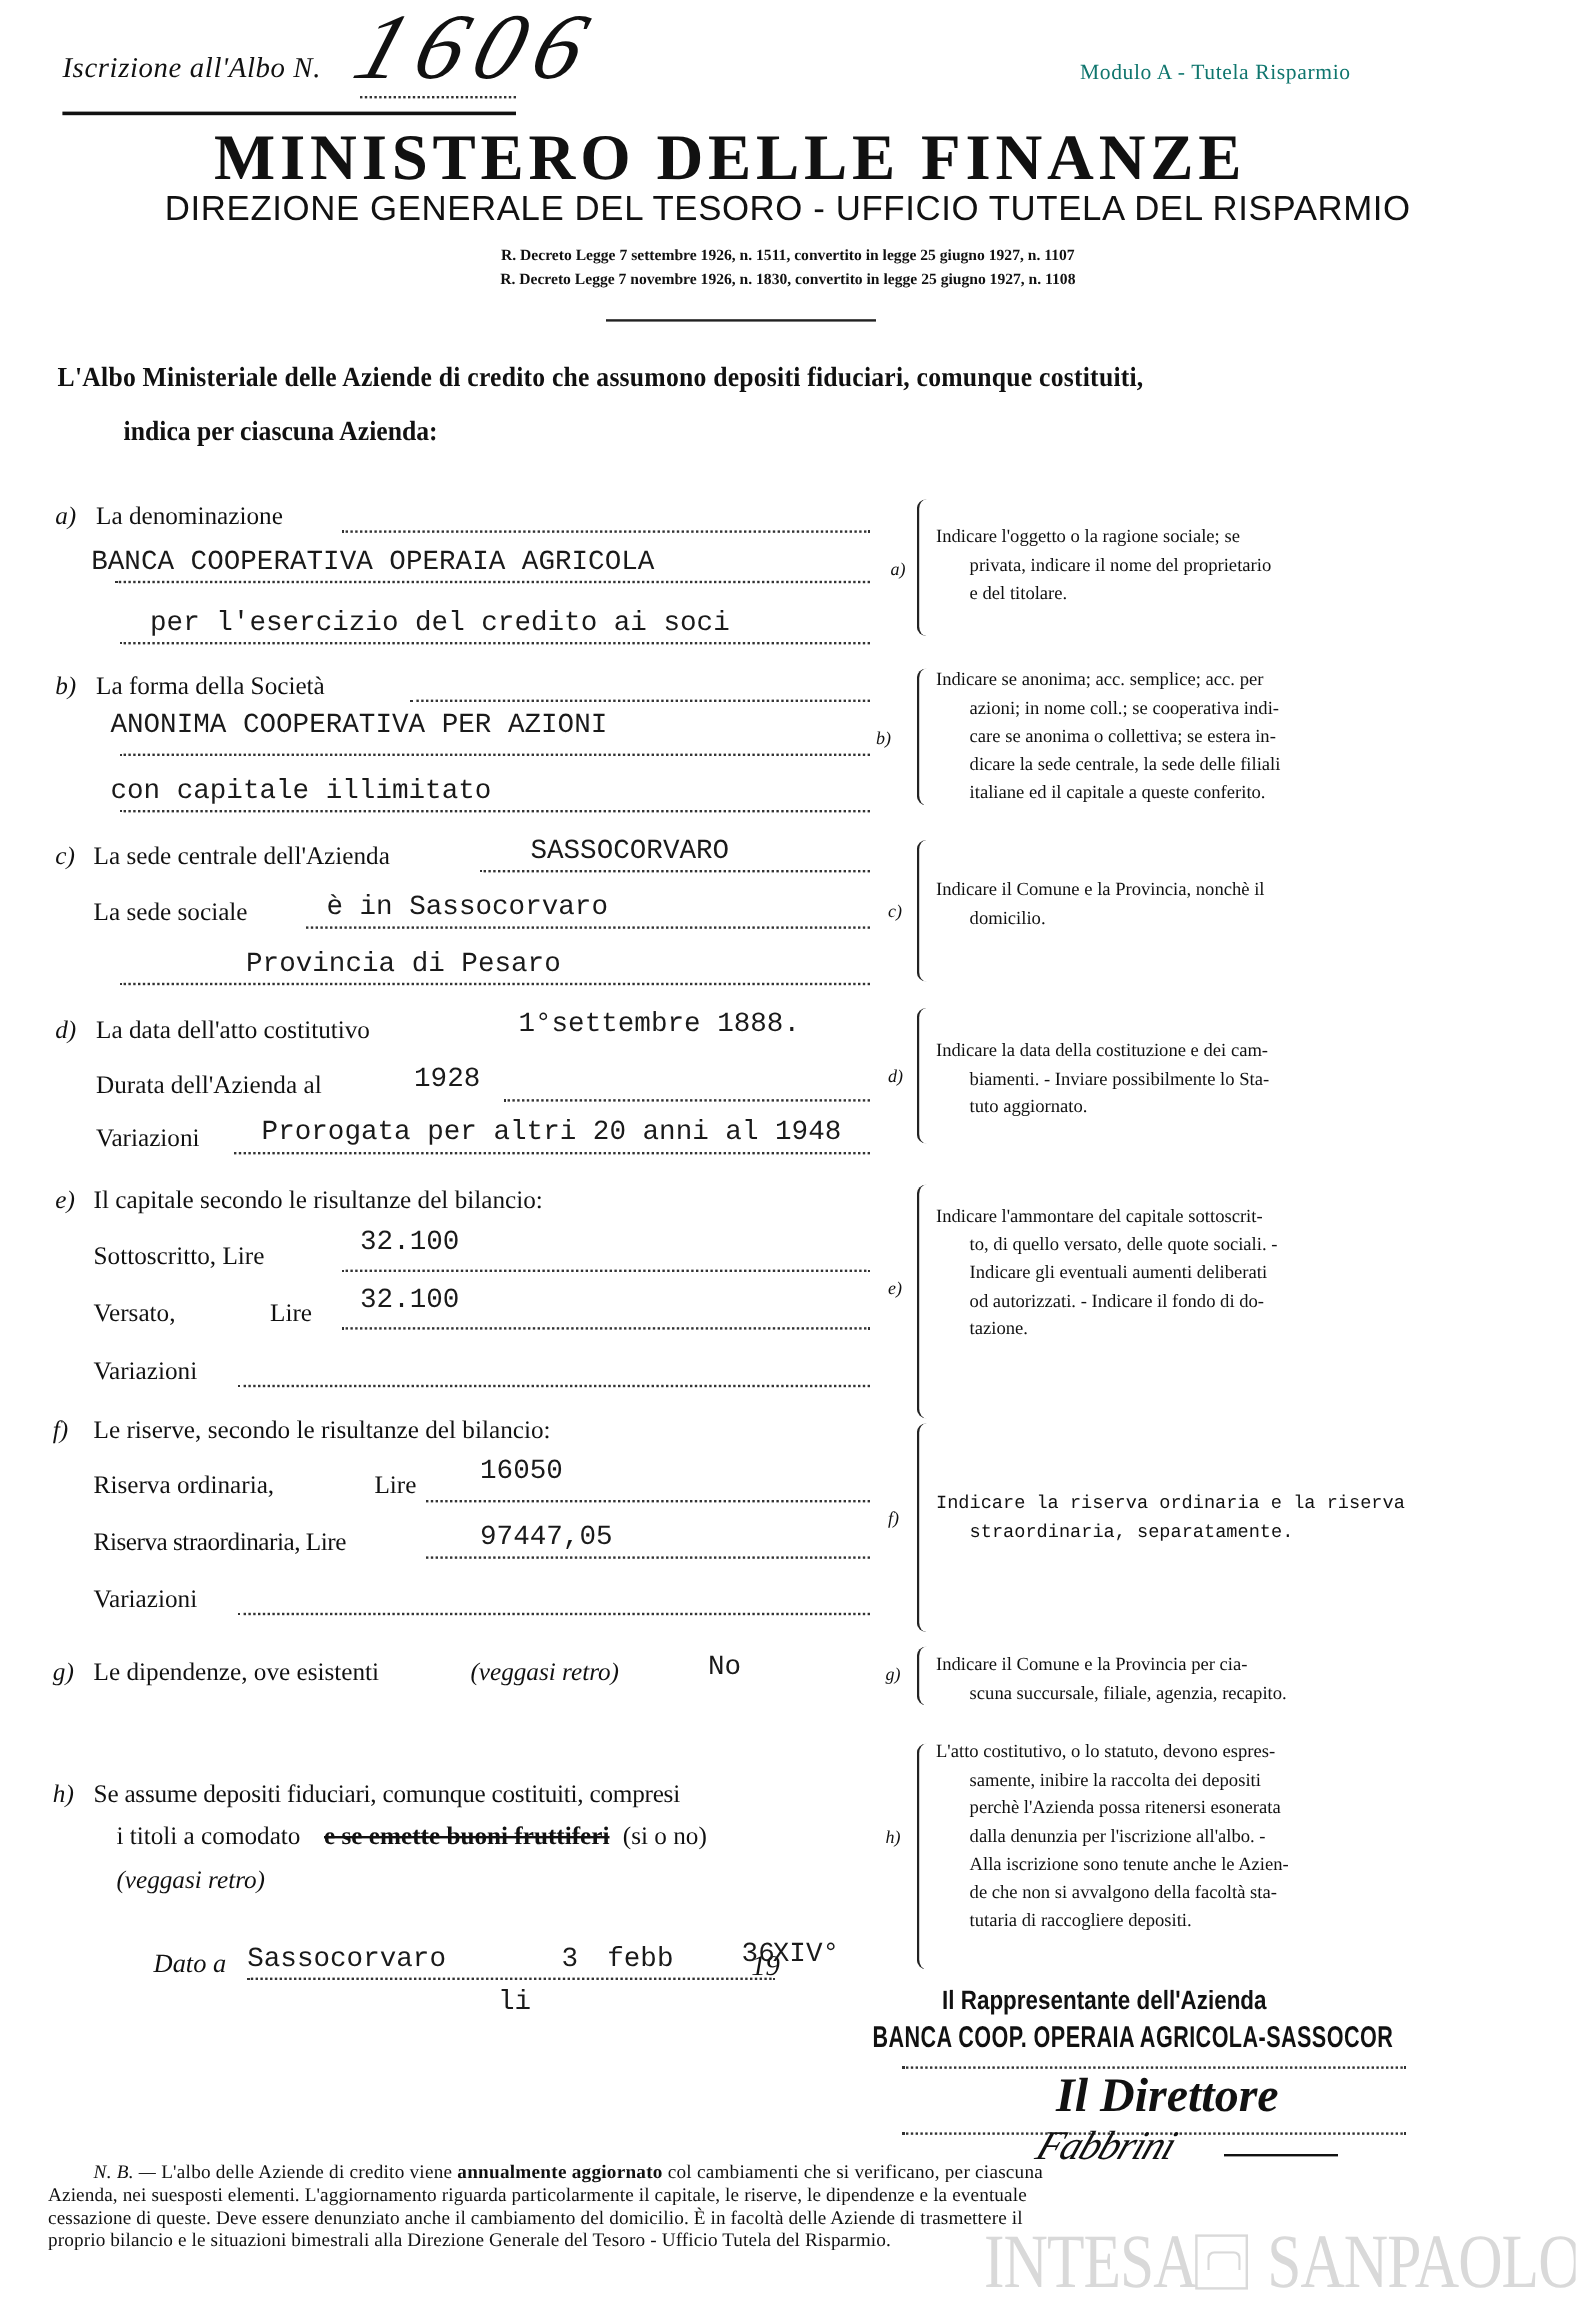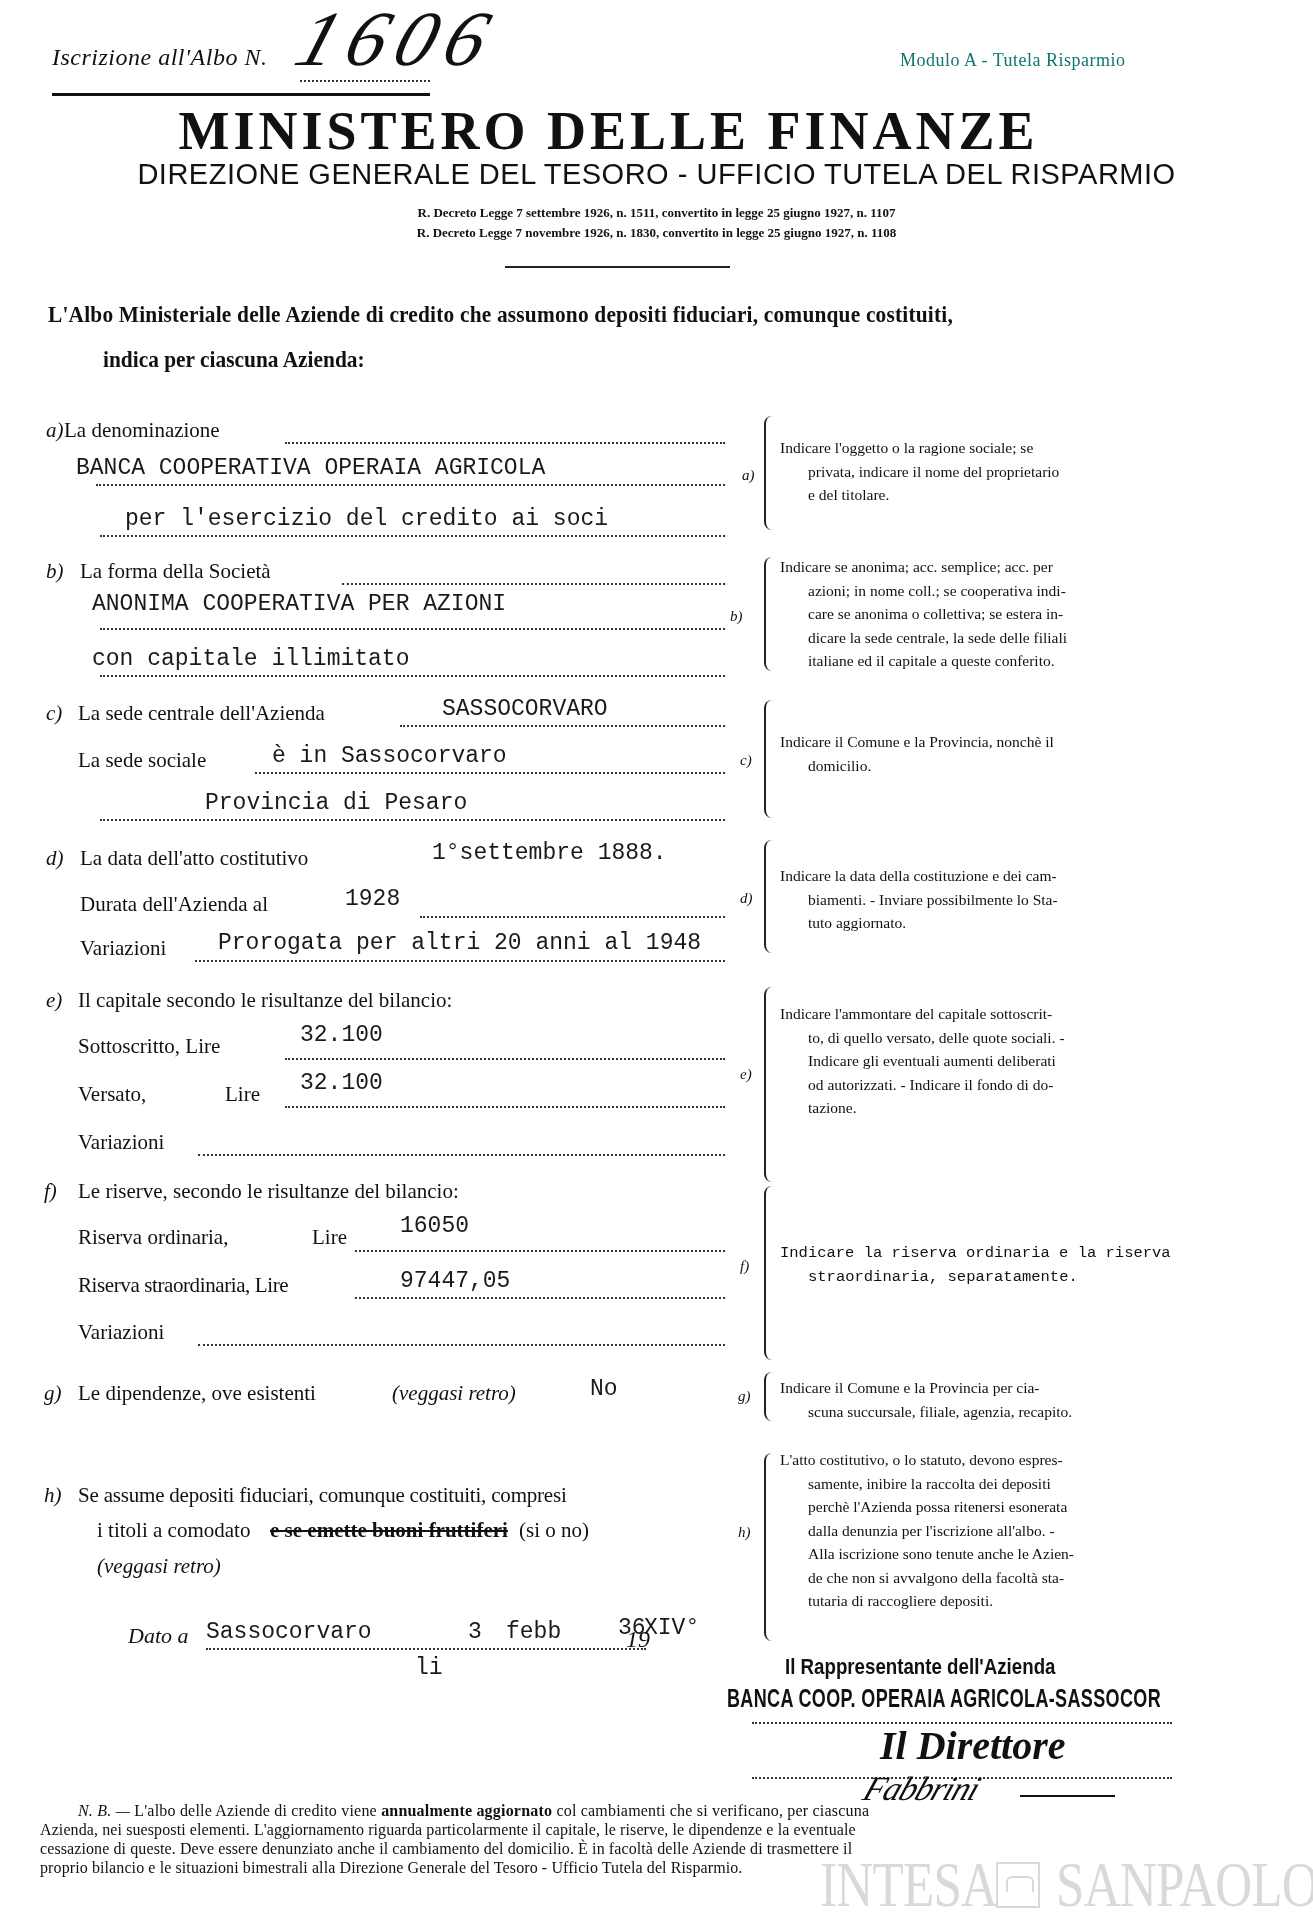--- a/index.html
+++ b/index.html
@@ -30,21 +30,21 @@
 <div class="abs" style="left:0; width:1313px; text-align:center; top:158px; font-size:29px; font-family:'Liberation Sans', sans-serif; letter-spacing:0.5px;">DIREZIONE GENERALE DEL TESORO - UFFICIO TUTELA DEL RISPARMIO</div>
 <div class="abs" style="left:0; width:1313px; text-align:center; top:205px; font-size:13px; font-weight:bold;">R. Decreto Legge 7 settembre 1926, n. 1511, convertito in legge 25 giugno 1927, n. 1107</div>
 <div class="abs" style="left:0; width:1313px; text-align:center; top:225px; font-size:13px; font-weight:bold;">R. Decreto Legge 7 novembre 1926, n. 1830, convertito in legge 25 giugno 1927, n. 1108</div>
 <div class="abs" style="left:505px; top:266px; width:225px; height:2px; background:#222;"></div>
 
 <div class="abs" style="left:48px; top:302px; font-size:23px; font-weight:bold; letter-spacing:0.2px; transform:scaleX(0.93); transform-origin:left top;">L'Albo Ministeriale delle Aziende di credito che assumono depositi fiduciari, comunque costituiti,</div>
 <div class="abs" style="left:103px; top:347px; font-size:23px; font-weight:bold; transform:scaleX(0.93); transform-origin:left top;">indica per ciascuna Azienda:</div>
 
 <div>
   <div class="abs lbl italic" style="left:46px; top:418px;">a)</div>
-  <div class="abs lbl" style="left:64px; top:418px;">La denominazione</div>
+  <div class="abs lbl" style="left:80px; top:418px;">La denominazione</div>
   <div class="dots" style="left:285px; top:442px; width:440px;"></div>
   <div class="abs typed" style="left:76px; top:455px;">BANCA COOPERATIVA OPERAIA AGRICOLA</div>
   <div class="dots" style="left:96px; top:484px; width:629px;"></div>
   <div class="abs letter" style="left:742px; top:467px;">a)</div>
   <div class="abs typed" style="left:125px; top:506px;">per l'esercizio del credito ai soci</div>
   <div class="dots" style="left:100px; top:535px; width:625px;"></div>
   <div class="bracket" style="left:764px; top:416px; height:114px;"></div>
   <div class="note" style="top:436px;">
     <span class="line first">Indicare l'oggetto o la ragione sociale; se</span>
     <span class="line">privata, indicare il nome del proprietario</span>

